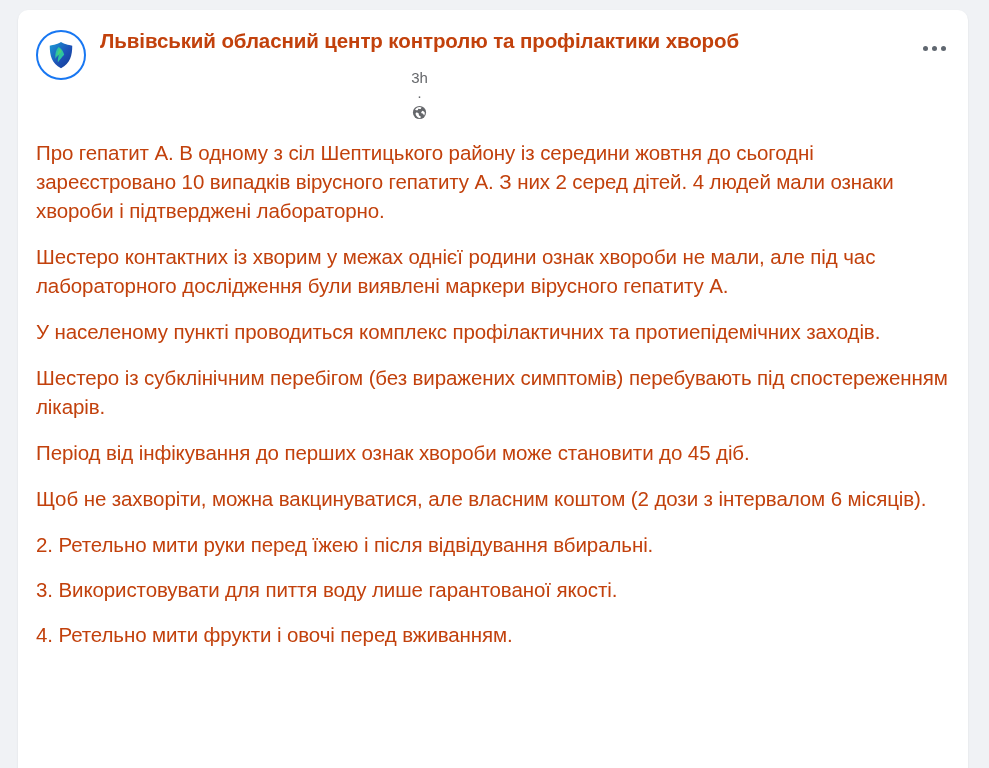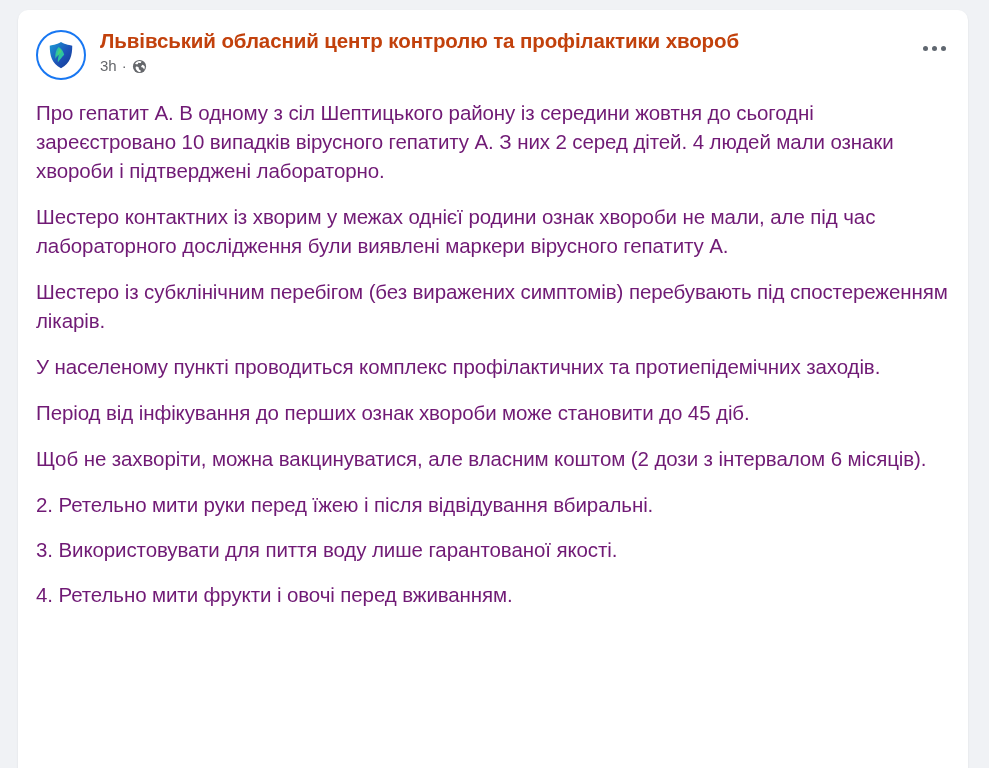--- a/index.html
+++ b/index.html
@@ -61,24 +61,25 @@
     font-size: 20.5px;
     font-weight: 700;
     color: #c2410c;
     line-height: 24px;
     letter-spacing: -0.1px;
     white-space: nowrap;
   }
   .meta-row {
     display: flex;
     align-items: center;
-    margin-top: 4px;
+    margin-top: 16px;
     font-size: 15px;
     color: #65676b;
     line-height: 18px;
+    flex-direction: column;
   }
   .meta-time { font-size: 15px; color: #65676b; }
   .meta-dot {
     margin: 0 5px;
     color: #65676b;
     font-size: 15px;
   }
   .globe-icon { display: inline-flex; align-items: center; }
   .globe-icon svg { display: block; }
 
@@ -101,21 +102,21 @@
     width: 5px;
     height: 5px;
     border-radius: 50%;
     background: #606770;
     display: block;
   }
 
   
   .post-body {
     margin-top: 18px;
-    color: #701a75;
+    color: #c2410c;
     font-size: 20.5px;
     line-height: 29px;
     letter-spacing: -0.1px;
   }
   .post-body p {
     margin: 0 0 17px 0;
     white-space: pre-wrap;
   }
   .post-body p.tight {
     margin-bottom: 16px;
@@ -164,22 +165,22 @@
     <div class="more-button">
       <span class="dot"></span>
       <span class="dot"></span>
       <span class="dot"></span>
     </div>
   </div>
 
   <div class="post-body">
     <p>Про гепатит А. В одному з сіл Шептицького району із середини жовтня до сьогодні зареєстровано 10 випадків вірусного гепатиту А. З них 2 серед дітей. 4 людей мали ознаки хвороби і підтверджені лабораторно.</p>
     <p>Шестеро контактних із хворим у межах однієї родини ознак хвороби не мали, але під час лабораторного дослідження були виявлені маркери вірусного гепатиту А.</p>
+    <p>У населеному пункті проводиться комплекс профілактичних та протиепідемічних заходів.</p>
     <p>Шестеро із субклінічним перебігом (без виражених симптомів) перебувають під спостереженням лікарів.</p>
-    <p>У населеному пункті проводиться комплекс профілактичних та протиепідемічних заходів.</p>
     <p>Період від інфікування до перших ознак хвороби може становити до 45 діб.</p>
     <p>Щоб не захворіти, можна вакцинуватися, але власним коштом (2 дози з інтервалом 6 місяців).</p>
     <p class="tight">2. Ретельно мити руки перед їжею і після відвідування вбиральні.</p>
     <p class="tight">3. Використовувати для пиття воду лише гарантованої якості.</p>
     <p class="tight">4. Ретельно мити фрукти і овочі перед вживанням.</p>
 
   </div>
 
 </div>
 

